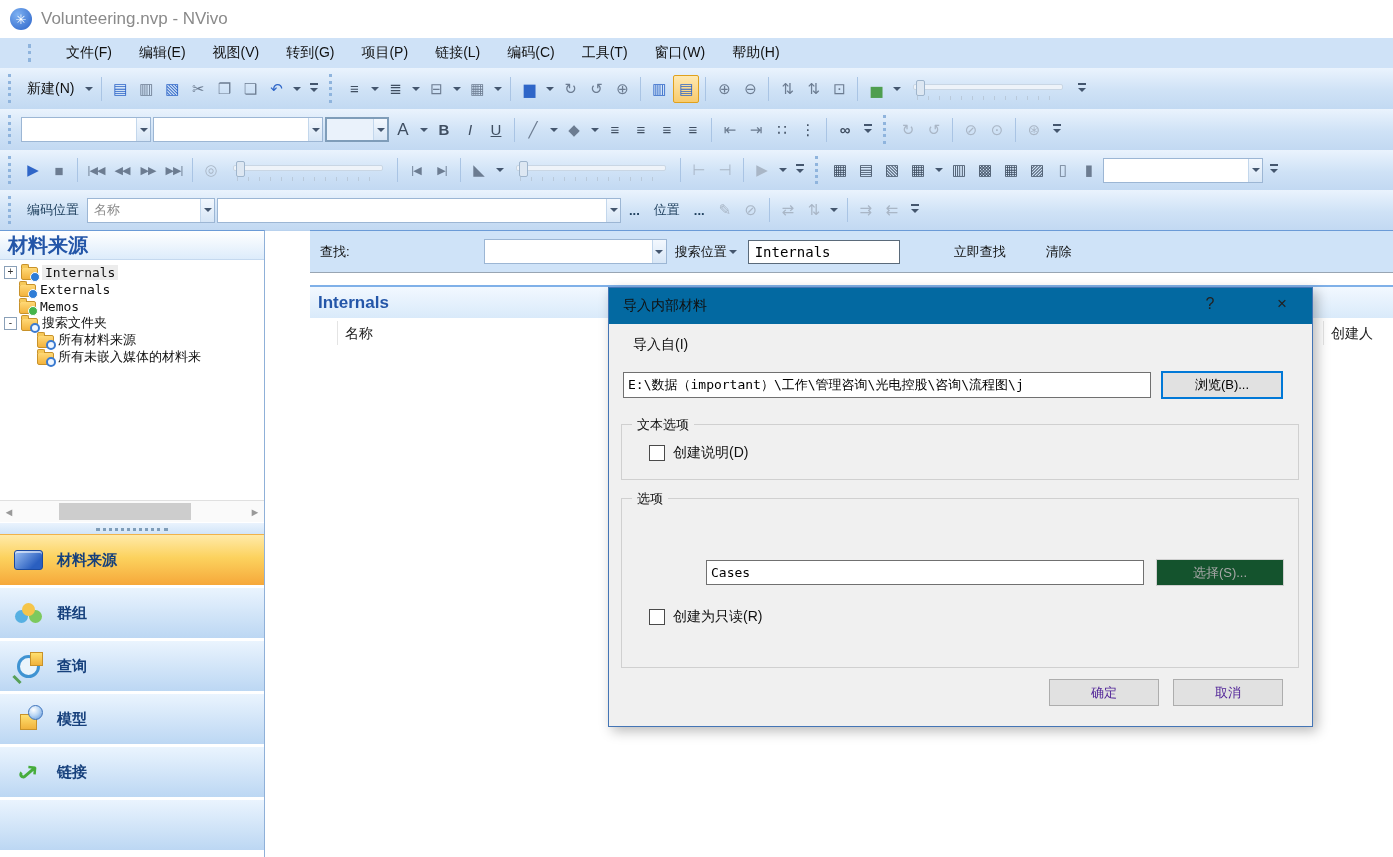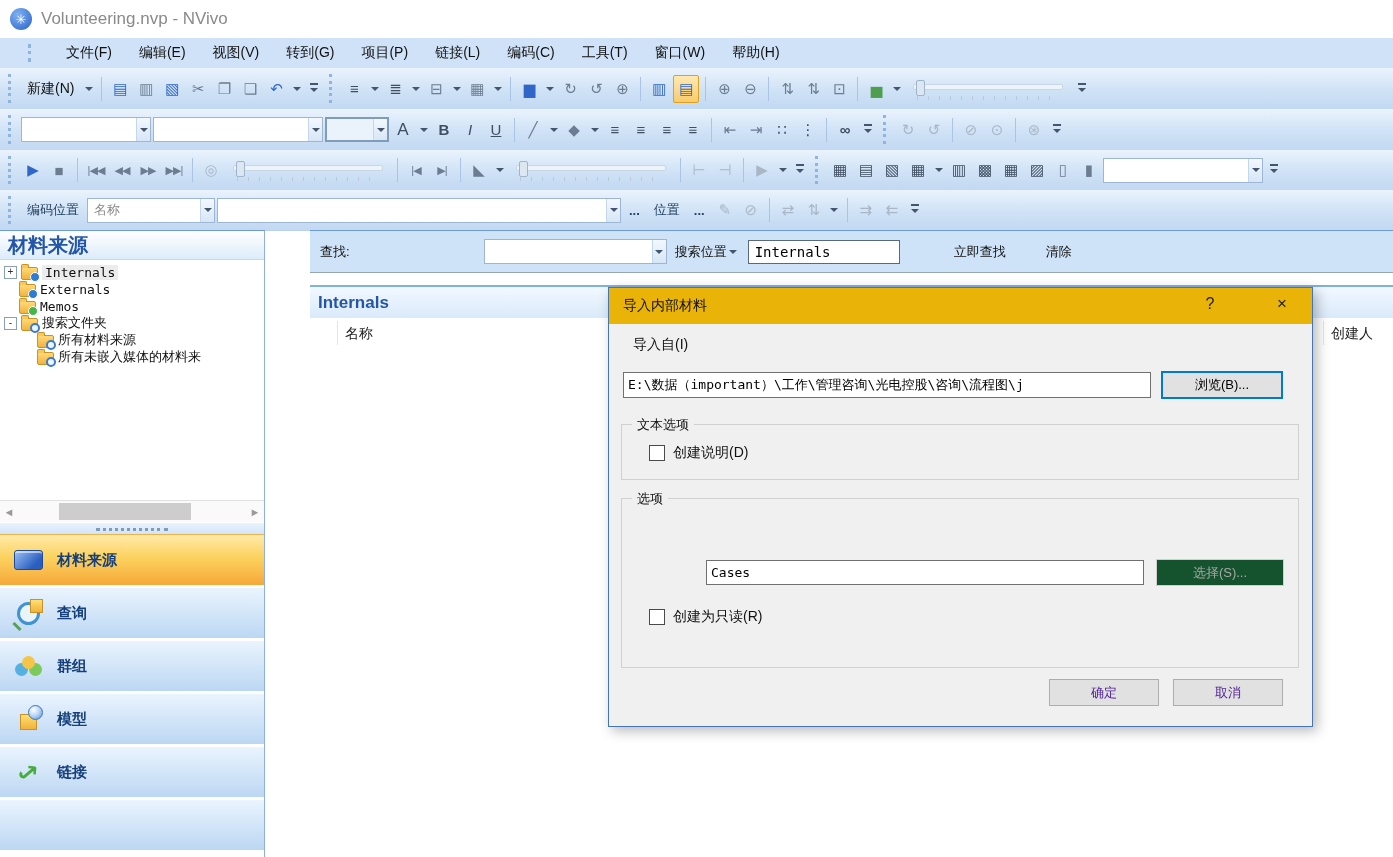--- a/index.html
+++ b/index.html
@@ -95,21 +95,21 @@
   .listhead{height:33px;margin-top:12px;background:linear-gradient(#f2f8ff,#d9eafa);border-top:2px solid #7fb0e8;
             color:#2456a8;font-weight:bold;font-size:17px;display:flex;align-items:center;padding-left:8px;box-sizing:border-box}
   .colrow{position:relative;height:30px;background:#fff}
   .colrow .vsep{position:absolute;top:3px;bottom:3px;width:1px;background:#e4e4e4}
   .col-name{position:absolute;left:35px;top:7px;color:#222;font-size:14px}
   .col-created{position:absolute;left:1021px;top:7px;color:#222;font-size:14px}
 
   
   .dialog{position:absolute;left:608px;top:287px;width:705px;height:440px;background:#f0f0f0;border:1px solid #4475b5;
           box-shadow:4px 4px 12px rgba(0,0,0,.28);z-index:50;box-sizing:border-box}
-  .dlg-title{height:36px;background:#eab308;display:flex;align-items:center;padding-left:14px;font-size:14px;color:#111}
+  .dlg-title{height:36px;background:#0369a1;display:flex;align-items:center;padding-left:14px;font-size:14px;color:#111}
   .dlg-help{position:absolute;left:588px;top:7px;width:26px;text-align:center;font-size:16px;color:#222}
   .dlg-close{position:absolute;left:658px;top:6px;width:30px;text-align:center;font-size:17px;color:#222}
   .dlg-label{position:absolute;font-size:14px;color:#111}
   .dlg-path{position:absolute;left:14px;top:84px;width:528px;height:26px;border:1px solid #707070;background:#fff;
             font-family:"DejaVu Sans Mono","Liberation Mono",monospace;font-size:13px;padding:2px 4px;box-sizing:border-box;white-space:nowrap;overflow:hidden}
   .btn{background:#e1e1e1;border:1px solid #adadad;font-size:13px;font-family:inherit;color:#4c1d95}
   .btn-browse{position:absolute;left:552px;top:83px;width:122px;height:28px;background:#e1e1e1;border:2px solid #0078d7;font-size:13px;font-family:inherit}
   .group{position:absolute;border:1px solid #d0d0d0}
   .group .gtitle{position:absolute;top:-9px;left:10px;background:#f0f0f0;padding:0 5px;font-size:13px}
   .cb{position:absolute;display:flex;align-items:center;gap:8px;font-size:14px}
@@ -380,31 +380,31 @@
 
     <div class="navlist">
       <div class="nav sel">
         <span class="ni">
             <span class="ni-sources"></span>
           </span>
         <span>材料来源</span>
       </div>
       <div class="nav">
         <span class="ni">
+            <span class="ni-coll"></span>
+          </span>
+        <span>群组</span>
+      </div>
+      <div class="nav">
+        <span class="ni">
             <span class="ni-query">
               <i></i>
             </span>
           </span>
         <span>查询</span>
-      </div>
-      <div class="nav">
-        <span class="ni">
-            <span class="ni-coll"></span>
-          </span>
-        <span>群组</span>
       </div>
       <div class="nav">
         <span class="ni">
             <span class="ni-model">
               <i></i>
             </span>
           </span>
         <span>模型</span>
       </div>
       <div class="nav">

